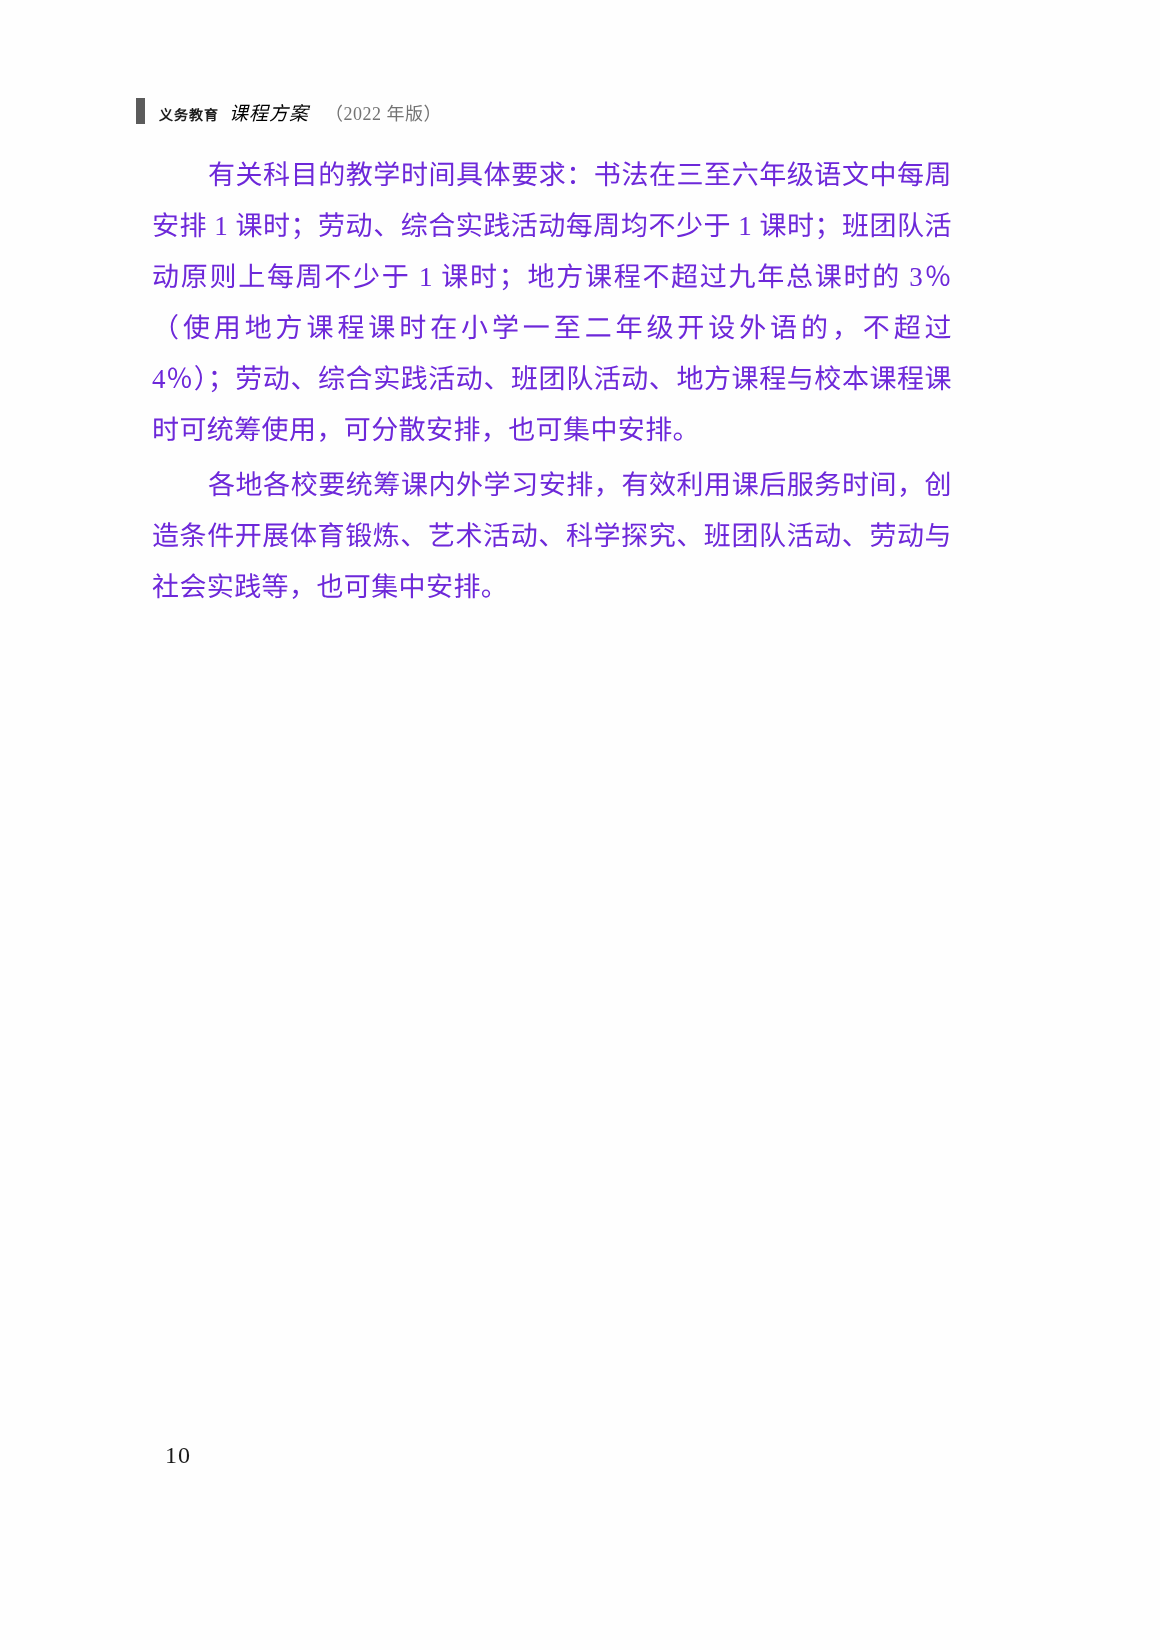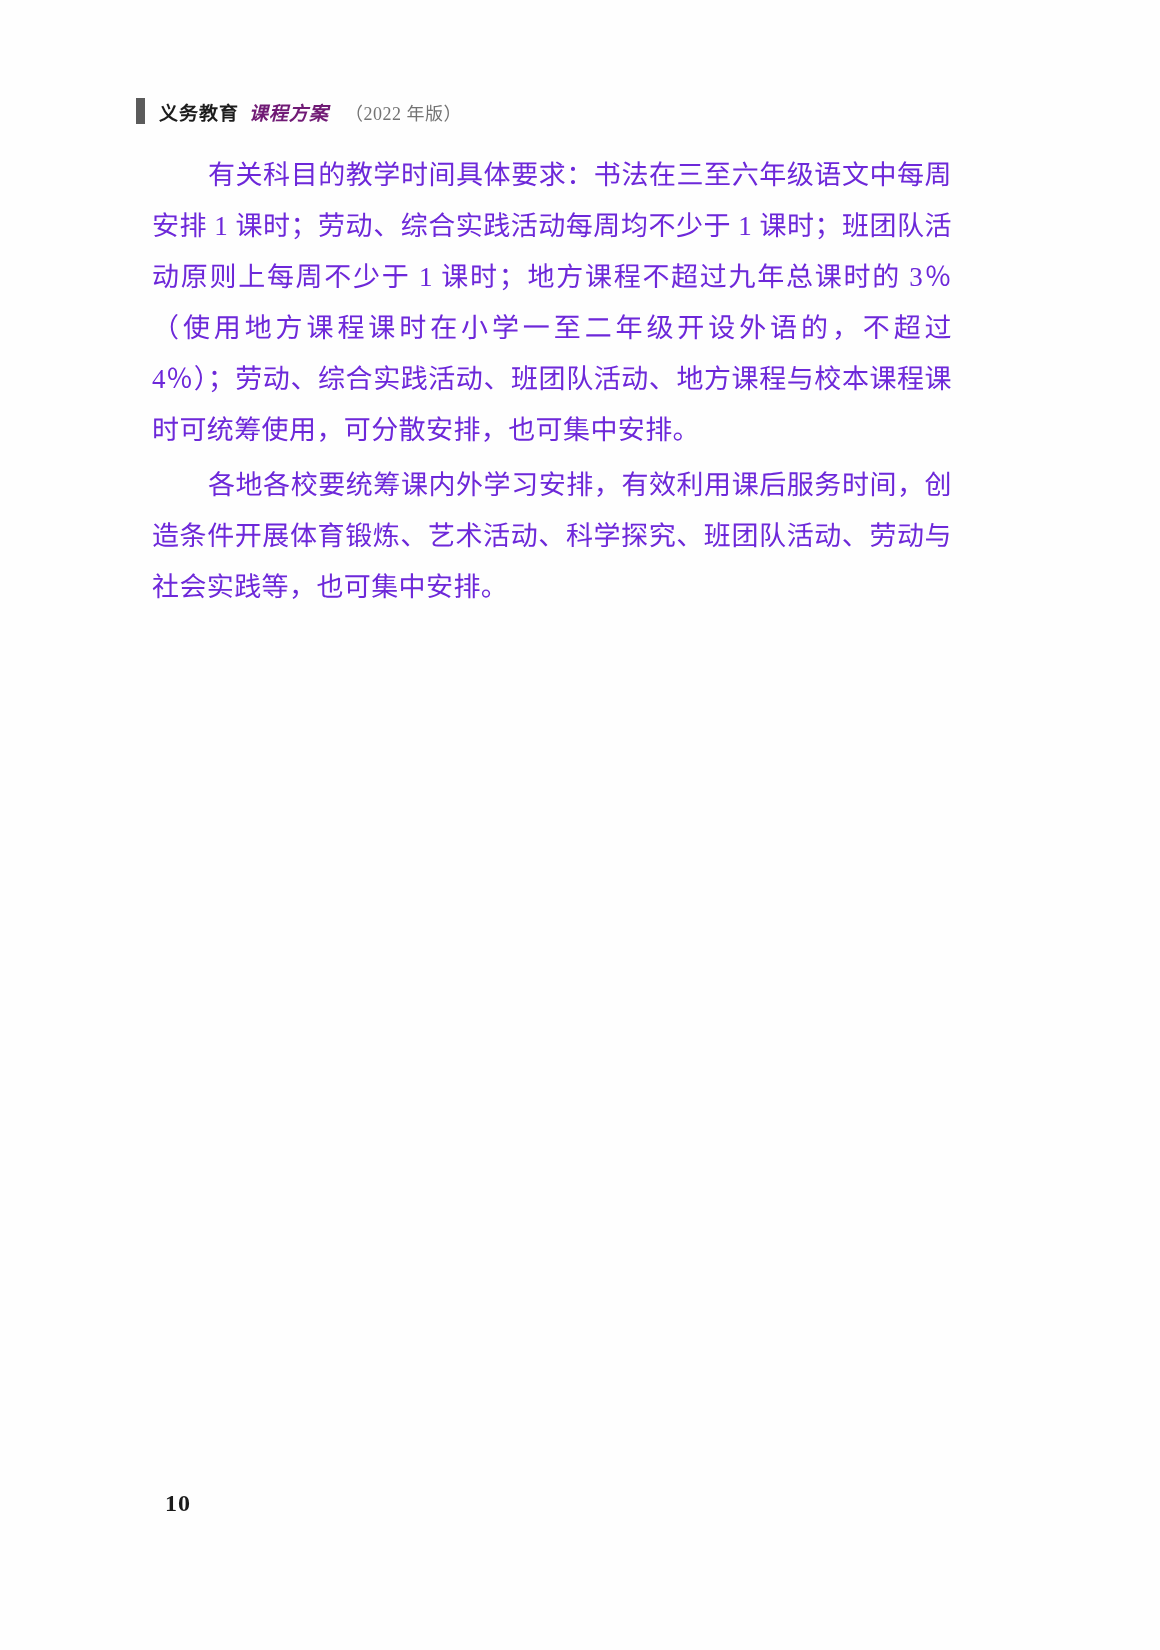--- a/index.html
+++ b/index.html
@@ -40,31 +40,31 @@
     width: 9px;
     height: 26px;
     background: #5b5b5b;
     position: relative;
     top: 4px;
     margin-right: 4px;
   }
   .header-title-bold {
     font-family: Liberation Serif, serif;
     font-weight: bold;
-    font-size: 19px;
+    font-size: 14px;
     letter-spacing: 1px;
     color: #1d1d1d;
   }
   .header-title-italic {
     font-family: "Liberation Serif", "DejaVu Serif", serif;
     font-style: italic;
-    font-weight: bold;
+    font-weight: normal;
     font-size: 19px;
     letter-spacing: 1px;
-    color: #701a75;
+    color: #000000;
     margin-top: 16px;
   }
   .header-edition {
     font-family: "Liberation Serif", "DejaVu Serif", serif;
     font-size: 18px;
     letter-spacing: 0.5px;
     color: #737373;
     margin-left: 6px;
   }
 
@@ -89,24 +89,23 @@
     margin-top: 4px;
   }
 
   
   .folio {
     position: absolute;
     left: 165px;
     top: 1442px;
     font-family: "Liberation Serif", "DejaVu Serif", serif;
     font-size: 24px;
-    font-weight: bold;
+    font-weight: normal;
     color: #1a1a1a;
     letter-spacing: 1px;
-    margin-top: 48px;
   }
 </style>
 </head>
 <body>
 
 <div class="page">
 
   <div class="running-header">
     <span class="header-mark"></span>
     <span class="header-title-bold">义务教育</span>

